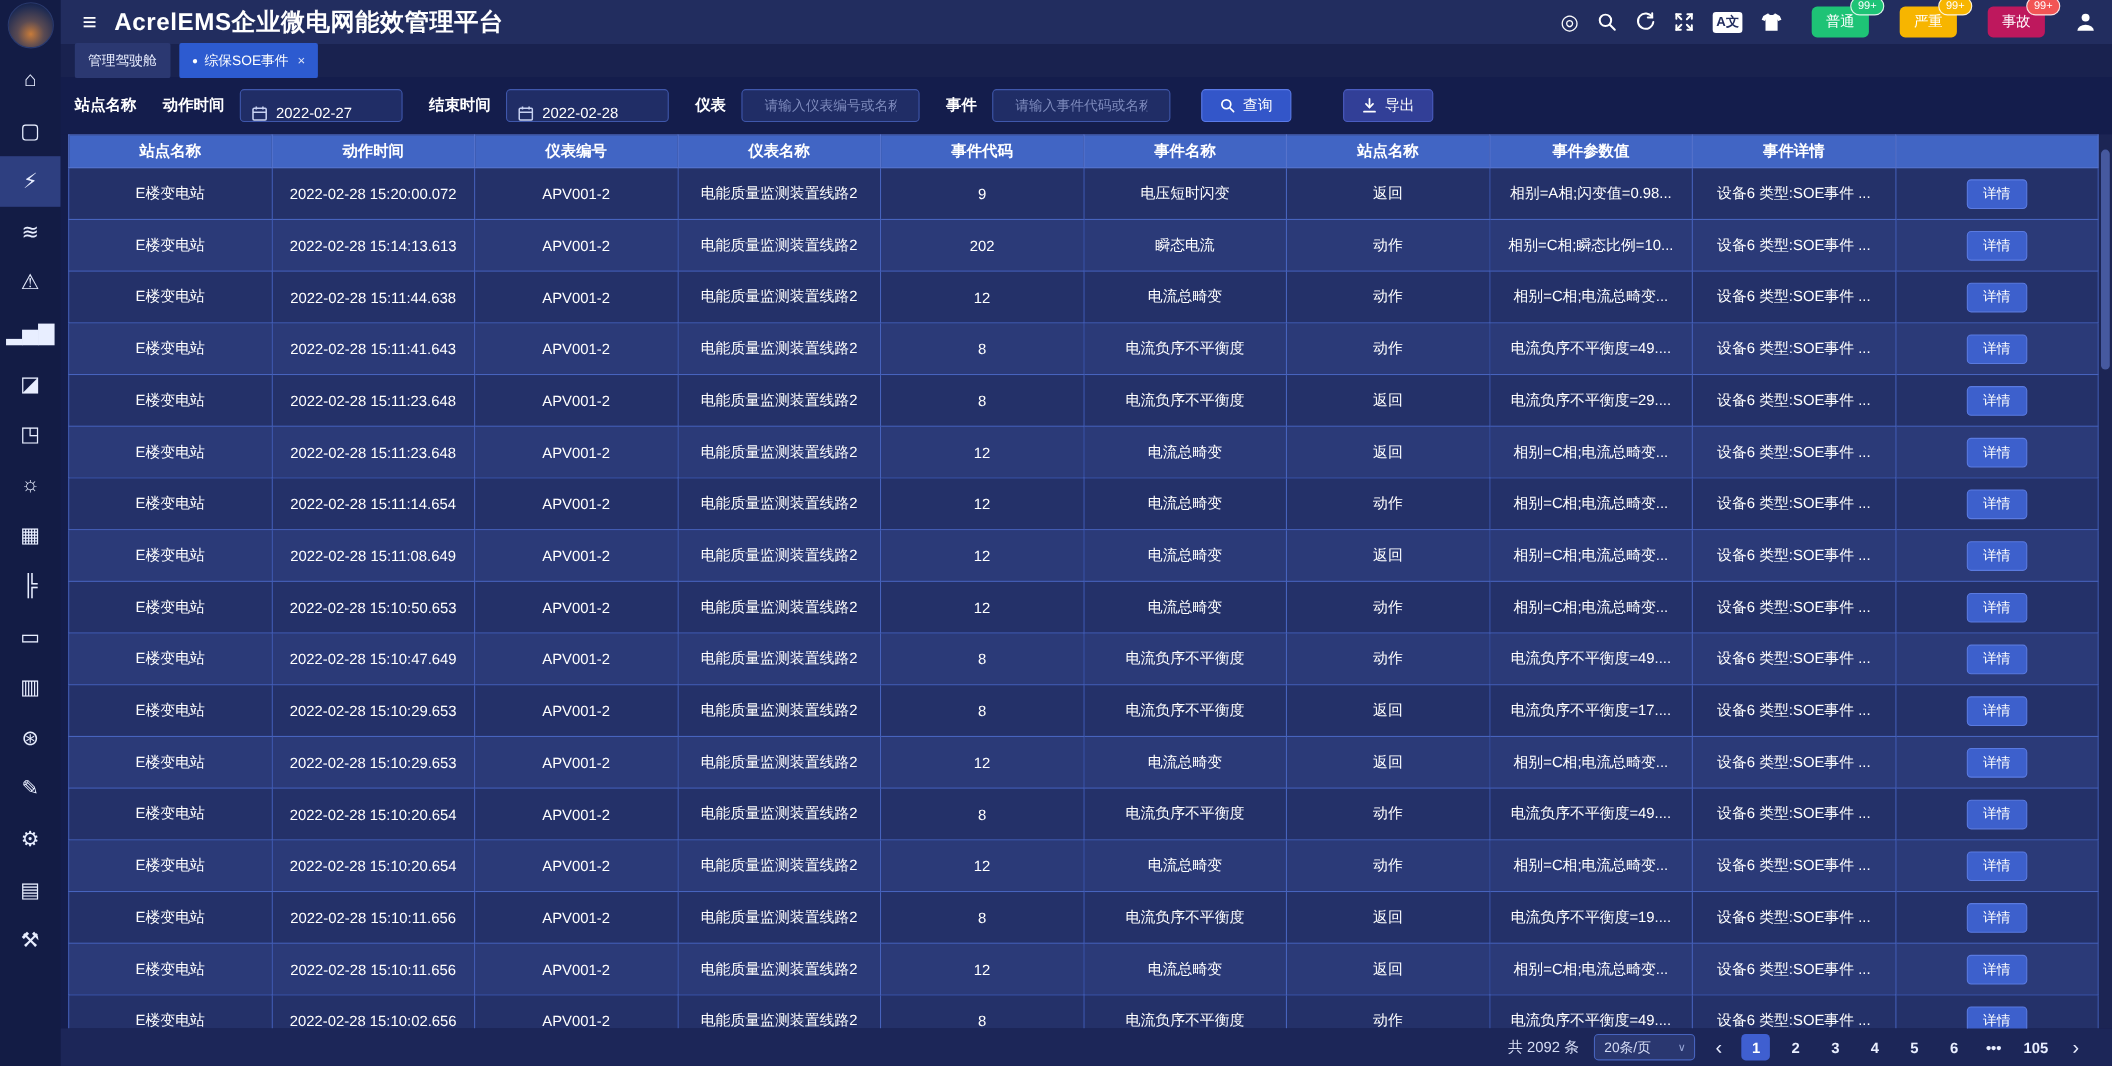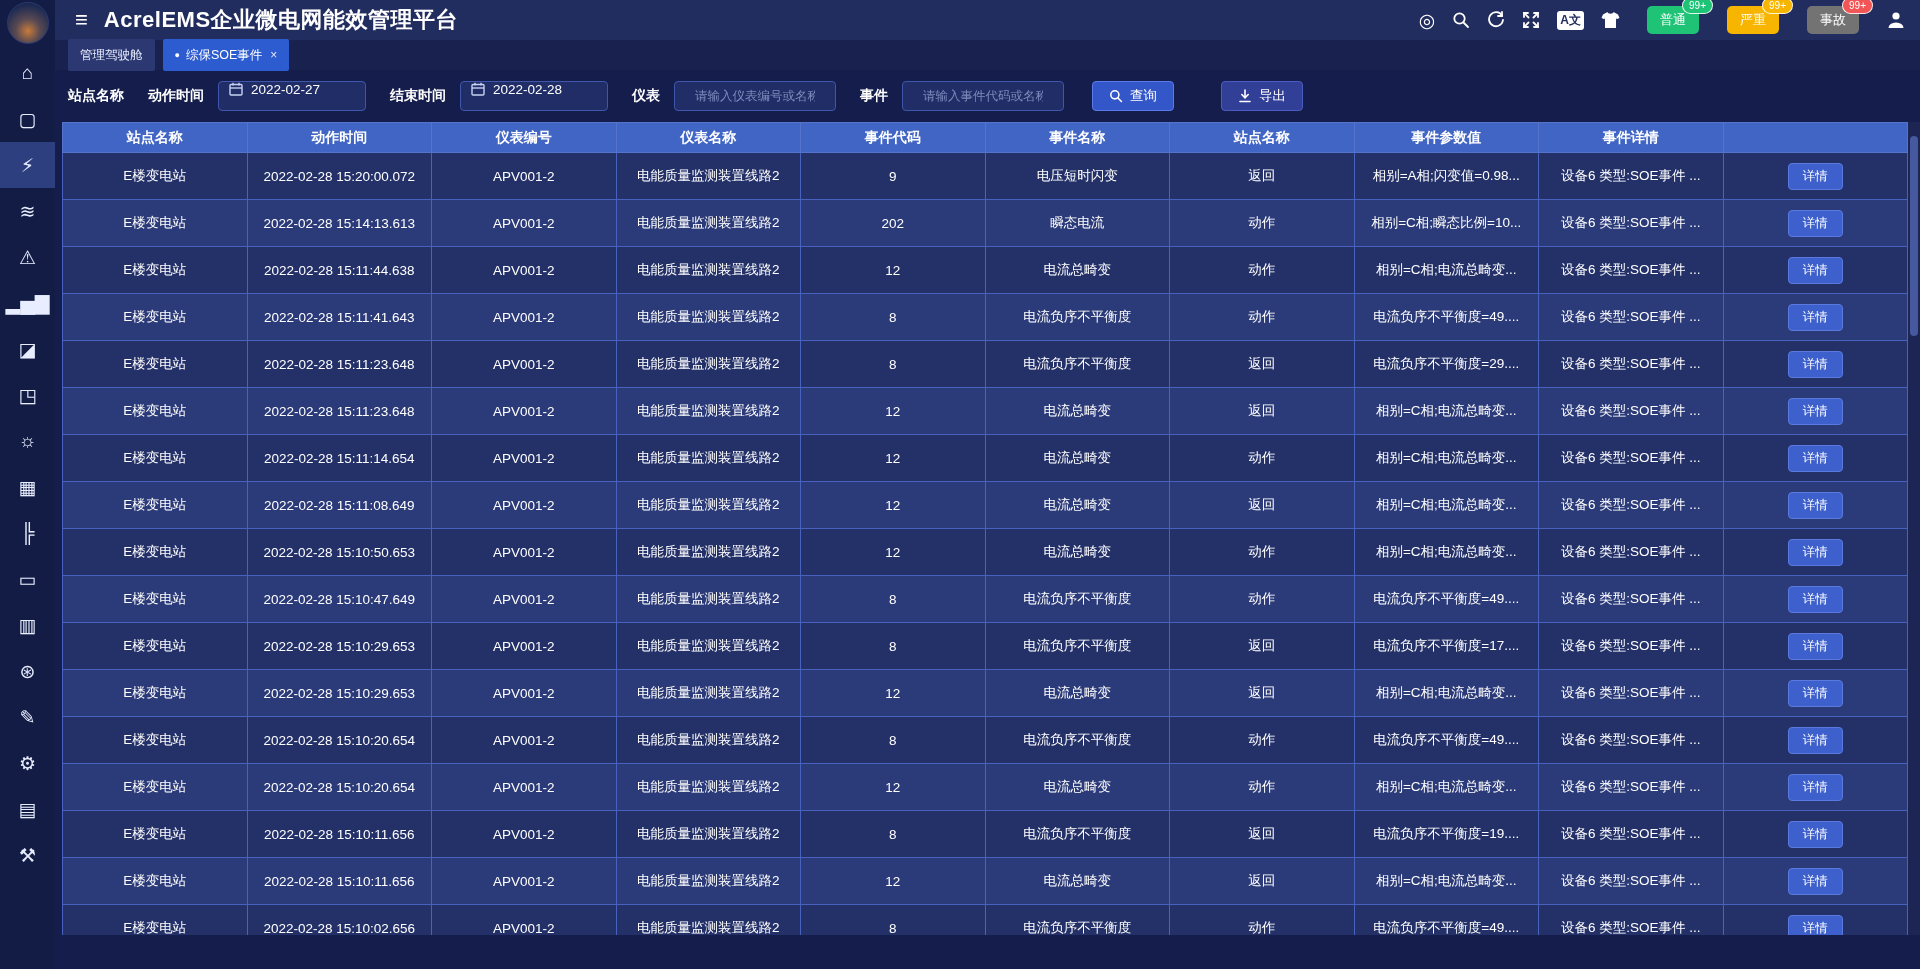--- a/index.html
+++ b/index.html
@@ -40,21 +40,21 @@
   .tab .dot { font-size:9px; }
   .tab .close { font-size:12px; opacity:.85; margin-left:2px; cursor:pointer; }
 
   
   .filterbar { height:52px; display:flex; align-items:center; padding:0 0 0 13px; gap:14px; background:#141d4c; }
   .f-label { font-size:14px; font-weight:bold; white-space:nowrap; }
   .site-select { display:flex; width:252px; height:30px; border:1px solid #3f57ab; border-radius:4px; overflow:hidden; cursor:pointer; }
   .site-select .val { flex:1; background:#202d66; display:flex; align-items:center; padding:0 10px; font-size:13.5px; }
   .site-select .seg { width:46px; background:#3e57ae; display:flex; align-items:center; justify-content:center; }
   .date-input { width:148px; height:30px; background:#202d66; border:1px solid #3f57ab; border-radius:4px;
-    display:flex; align-items:flex-start; gap:8px; padding:0 10px; font-size:13.5px; cursor:pointer; }
+    display:flex; align-items:flex-end; gap:8px; padding:0 10px; font-size:13.5px; cursor:pointer; }
   .text-input { width:162px; height:30px; background:#202d66; border:1px solid #3f57ab; border-radius:4px;
     color:#fff; padding:0 20px; font-size:12.5px; font-family:inherit; }
   .text-input::placeholder { color:#7e8bbd; }
   .btn { height:30px; border-radius:4px; border:1px solid #5a7ae8; background:#3356c9; color:#fff;
     font-size:13.5px; padding:0 16px; display:flex; align-items:center; gap:7px; cursor:pointer; font-family:inherit; }
   .btn.export { background:#323f97; border-color:#4a5cc0;margin-left:33px; }
 
   
   .table-region { height:813px; overflow:hidden; padding-left:7px; }
   table { width:1846px; border-collapse:collapse; table-layout:fixed; }
@@ -172,21 +172,21 @@
       </span>
       <span class="translate-box">A文</span>
       <span class="tb-icon">
         <svg width="19" height="18" viewBox="0 0 19 18" fill="#fff">
             <path d="M6.5 1 L2 3.5 L0.5 7 L3.5 8.2 L4 6.5 L4 17 L15 17 L15 6.5 L15.5 8.2 L18.5 7 L17 3.5 L12.5 1 C12.5 3.2 6.5 3.2 6.5 1 Z"></path>
           </svg>
       </span>
       <span id="alert-group" style="display:flex;gap:22px;margin:0 10px 0 4px;">
           <span class="alert-wrap"><button class="alert-btn" style="background: rgb(30, 195, 118);">普通</button><span class="badge" style="background: rgb(30, 195, 118);">99+</span></span>
           <span class="alert-wrap"><button class="alert-btn" style="background: rgb(247, 181, 0);">严重</button><span class="badge" style="background: rgb(247, 181, 0);">99+</span></span>
-          <span class="alert-wrap"><button class="alert-btn" style="background: #737373;">事故</button><span class="badge" style="background: rgb(242, 85, 85);">99+</span></span>
+          <span class="alert-wrap"><button class="alert-btn" style="background: #be185d;">事故</button><span class="badge" style="background: rgb(242, 85, 85);">99+</span></span>
         </span>
       <span class="tb-icon">
         <svg width="20" height="20" viewBox="0 0 20 20" fill="#fff">
             <circle cx="10" cy="6" r="3.6"></circle>
             <path d="M2.5 18 a7.5 5.5 0 0 1 15 0 Z"></path>
           </svg>
       </span>
     </div>
   </header>
 
@@ -467,17 +467,36 @@
             <td>电流负序不平衡度</td>
             <td>动作</td>
             <td>电流负序不平衡度=49....</td>
             <td>设备6 类型:SOE事件 ...</td>
             <td><button class="detail-btn">详情</button></td>
           </tr>
         </tbody>
     </table>
   </div>
 
+  <footer class="pagebar">
+    <span>共 2092 条</span>
+    <div class="psize">
+      <span>20条/页</span>
+      <span class="chev">∨</span>
+    </div>
+    <span class="pg-arrow">‹</span>
+    <div class="pages" id="pages">
+        <span class="page active">1</span>
+        <span class="page">2</span>
+        <span class="page">3</span>
+        <span class="page">4</span>
+        <span class="page">5</span>
+        <span class="page">6</span>
+        <span class="page">•••</span>
+        <span class="page">105</span>
+      </div>
+    <span class="pg-arrow">›</span>
+  </footer>
 </div>
 
 <div class="vscroll">
   <div class="vthumb"></div>
 </div>
 
 </body></html>

